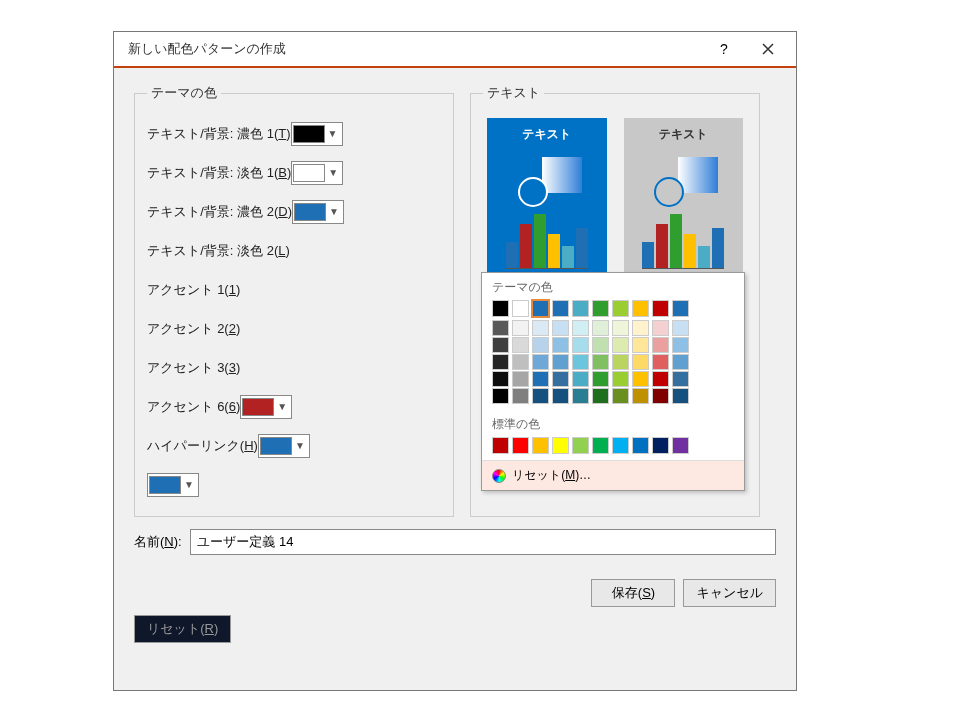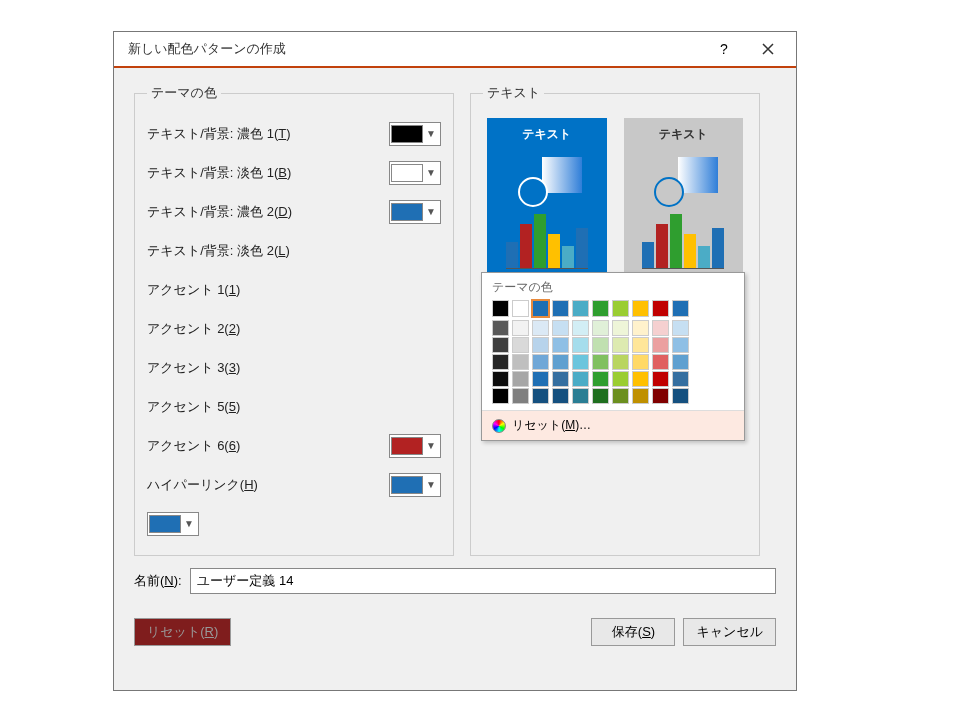--- a/index.html
+++ b/index.html
@@ -7,31 +7,31 @@
 .dialog { position: absolute; left: 113px; top: 31px; width: 684px; height: 660px; border: 1px solid #777; background: #f0f0f0; }
 .titlebar { height: 36px; display: flex; align-items: center; padding: 0 6px 0 14px; background: #fff; border-bottom: 2px solid #c2410c; font-size: 13px; }
 .titlebar .title { flex: 1; color: #333; }
 .titlebar .btn { width: 44px; height: 30px; display: flex; align-items: center; justify-content: center; font-size: 14px; cursor: pointer; }
 .body { padding: 16px 20px 14px 20px; position: relative; }
 fieldset { border: 1px solid #ccc; padding: 12px 12px 12px 12px; position: relative; background: #f0f0f0; }
 legend { font-size: 13px; padding: 0 4px; color: #333; }
 .cols { display: flex; gap: 16px; }
 .left { width: 320px; }
 .right { width: 290px; }
-.row { display: flex; align-items: center; justify-content: space-between; height: 39px; font-size: 13px; color: #222; }
+.row { display: flex; align-items: center; justify-content: flex-start; height: 39px; font-size: 13px; color: #222; }
 .row .lbl { white-space: nowrap; }
 .underline { text-decoration: underline; }
 .swatch { width: 52px; height: 24px; border: 1px solid #888; background: #fff; display: flex; align-items: center; padding: 1px; cursor: pointer; }
 .swatch .chip { flex: 1; height: 18px; border: 1px solid #888; }
 .swatch .arrow { width: 16px; text-align: center; font-size: 10px; color: #555; }
 .name-row { display: flex; align-items: center; margin-top: 12px; gap: 8px; font-size: 13px; }
 .name-row input { flex: 1; height: 26px; padding: 0 6px; border: 1px solid #888; font-size: 13px; }
 .footer { display: flex; justify-content: space-between; padding: 10px 20px 14px 20px; }
 .footer .fbtn { min-width: 84px; height: 28px; border: 1px solid #999; background: #e8e8e8; font-size: 13px; padding: 0 12px; cursor: pointer; }
-.footer .fbtn.disabled { color: #999; background: #7f1d1d; }
+.footer .fbtn.disabled { color: #999; background: #0f172a; margin-top: 36px; }
 
 .sample-area { display: flex; gap: 17px; padding: 4px; }
 .sample-panel { flex: 1; height: 250px; display: flex; flex-direction: column; align-items: center; padding: 8px 6px; font-size: 11px; }
 .sp-dark { background: #0072c6; color: #fff; }
 .sp-light { background: #c8c8c8; color: #333; }
 .sp-title { font-weight: bold; margin-bottom: 14px; font-size: 12px; }
 .sp-shapes { position: relative; width: 70px; height: 50px; margin-bottom: 8px; }
 .sp-shapes .rect { position: absolute; right: 0; top: 0; width: 40px; height: 36px; background: linear-gradient(to right,#fff,#2f7ed8); }
 .sp-shapes .circ { position: absolute; left: 6px; bottom: 0; width: 30px; height: 30px; border-radius: 50%; border: 2px solid #fff; background: #0072c6; }
 .sp-light .sp-shapes .circ { border-color: #0072c6; background: #c8c8c8; }
@@ -100,23 +100,20 @@
             <div class="row">
               <span class="lbl">アクセント 1(<span class="underline">1</span>)</span>
             </div>
             <div class="row">
               <span class="lbl">アクセント 2(<span class="underline">2</span>)</span>
             </div>
             <div class="row">
               <span class="lbl">アクセント 3(<span class="underline">3</span>)</span>
             </div>
             <div class="row">
-              <span class="lbl">アクセント 5(<span class="underline">5</span>)</span>
-            </div>
-            <div class="row">
               <span class="lbl">アクセント 6(<span class="underline">6</span>)</span>
               <div class="swatch">
                 <div class="chip" style="background:#b22222"></div>
                 <div class="arrow">▼</div>
               </div>
             </div>
             <div class="row">
               <span class="lbl">ハイパーリンク(<span class="underline">H</span>)</span>
               <div class="swatch">
                 <div class="chip" style="background:#1f6fb4"></div>
@@ -268,18 +265,33 @@
           </div>
           <div class="tintcol">
             <div style="background: rgb(198, 223, 242);"></div>
             <div style="background: rgb(142, 191, 229);"></div>
             <div style="background: rgb(95, 160, 208);"></div>
             <div style="background: rgb(53, 111, 160);"></div>
             <div style="background: rgb(21, 80, 127);"></div>
           </div>
         </div>
     </div>
+    <div class="popup-sec">
+      <div class="popup-label">標準の色</div>
+      <div class="std-row" id="std-row">
+          <div style="background: rgb(192, 0, 0);"></div>
+          <div style="background: rgb(255, 0, 0);"></div>
+          <div style="background: rgb(255, 192, 0);"></div>
+          <div style="background: rgb(255, 255, 0);"></div>
+          <div style="background: rgb(146, 208, 80);"></div>
+          <div style="background: rgb(0, 176, 80);"></div>
+          <div style="background: rgb(0, 176, 240);"></div>
+          <div style="background: rgb(0, 112, 192);"></div>
+          <div style="background: rgb(0, 32, 96);"></div>
+          <div style="background: rgb(112, 48, 160);"></div>
+        </div>
+    </div>
     <div class="more">
       <span class="pal-icon"></span>
       <span><span>リセット(</span><span class="underline">M</span><span>)…</span></span>
     </div>
   </div>
 </div>
 
 </body></html>

